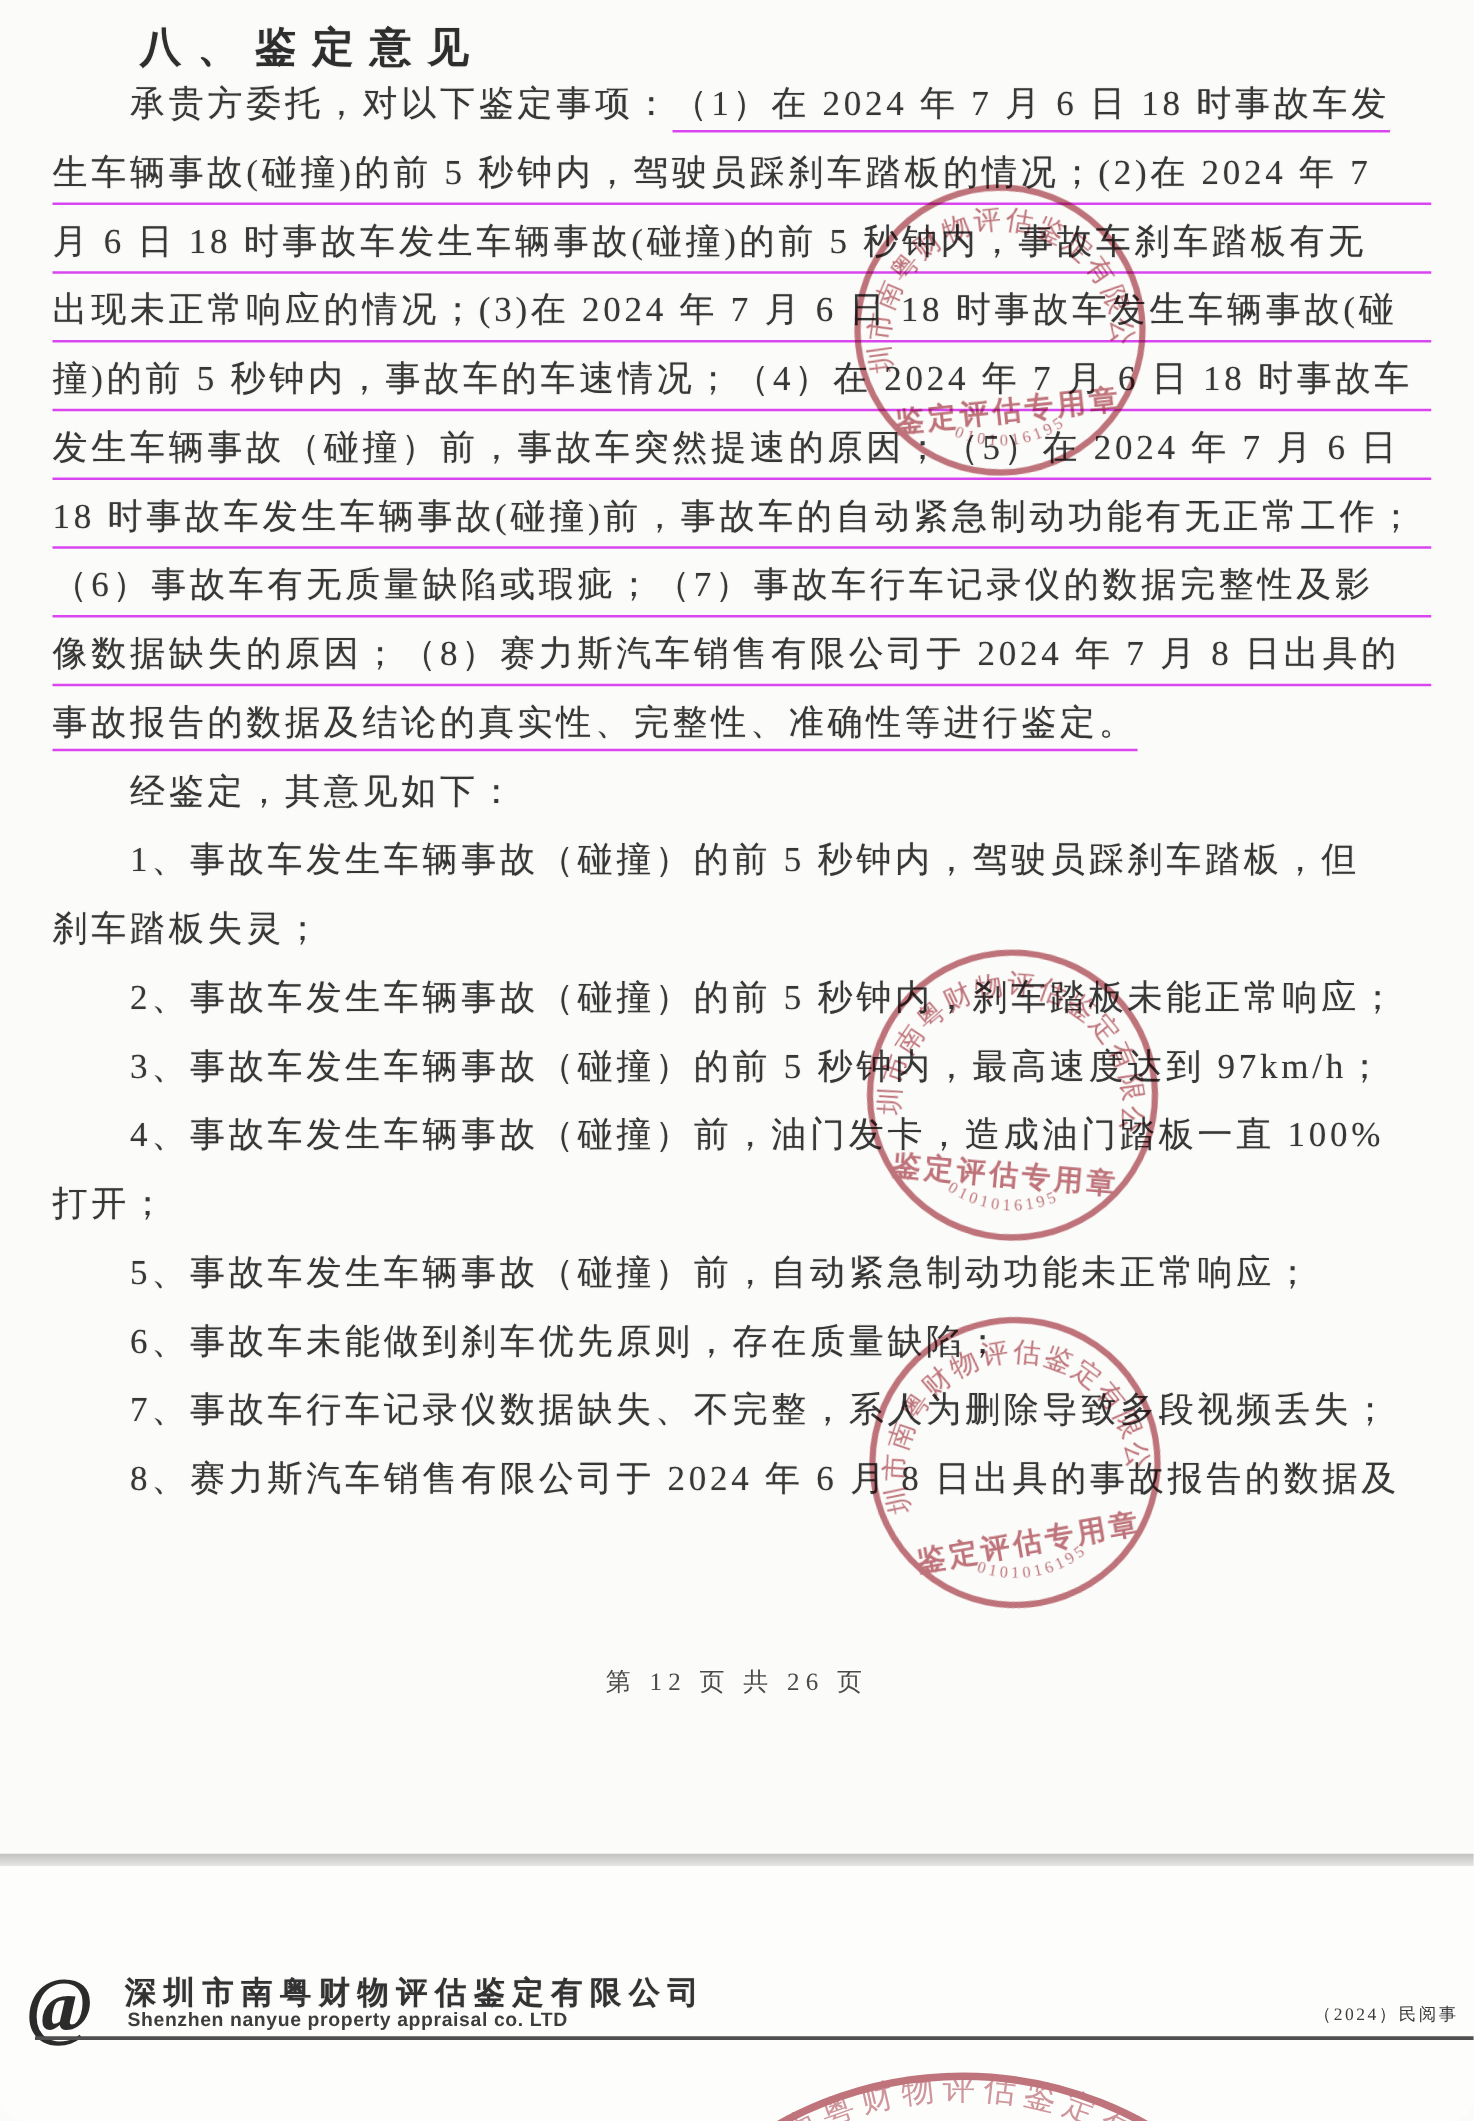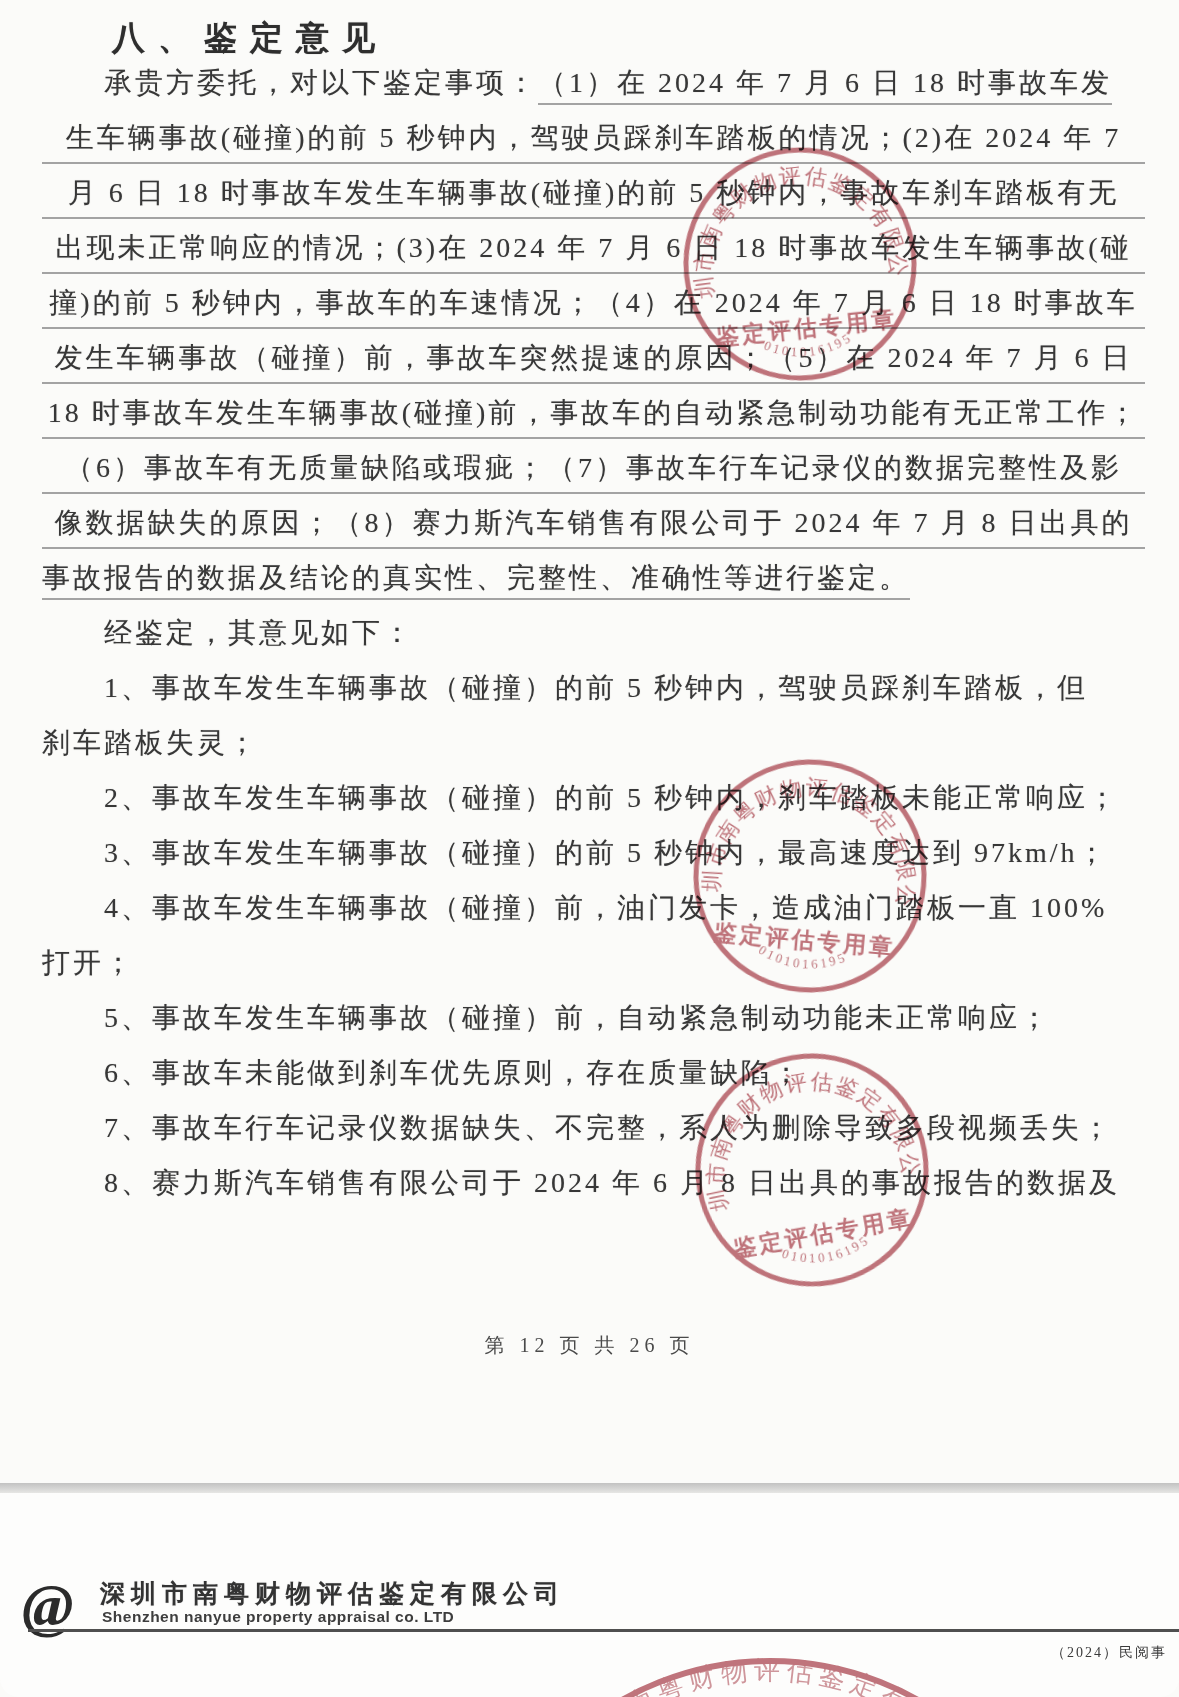--- a/index.html
+++ b/index.html
@@ -15,22 +15,22 @@
     font-size:33px;font-weight:bold;letter-spacing:13px;color:#2e2e2e;
     text-shadow:0 0 1px rgba(40,40,40,.4);
   }
   .body-text{
     position:absolute;left:42px;right:34px;top:64px;
     font-size:28px;letter-spacing:3px;color:#373737;
     text-shadow:0 0 1px rgba(60,60,60,.35);
   }
   .line{height:55px;white-space:nowrap;}
   .ind{padding-left:62px;}
-  .u{border-bottom:2px solid #a3a3a3;padding-bottom:5px;}
-  .full{display:inline-block;min-width:100%;box-sizing:border-box;text-align:center;}
+  .u{border-bottom:2px solid #d946ef;padding-bottom:5px;}
+  .full{display:inline-block;min-width:100%;box-sizing:border-box;}
   .page-num{
     position:absolute;left:0;right:0;top:1332px;text-align:center;
     font-size:20px;letter-spacing:5px;color:#4a4a4a;
   }
   
   .page-sep{
     position:absolute;left:0;right:0;top:1483px;height:10px;
     background:linear-gradient(#c2c2c2,#e6e6e4);
   }
   .page2-bg{position:absolute;left:0;right:0;top:1493px;bottom:0;background:#fdfdfc;}
@@ -45,21 +45,21 @@
     font-size:25px;letter-spacing:6px;color:#333;font-weight:bold;
     text-shadow:0 0 1px rgba(60,60,60,.35);
   }
   .company-en{
     position:absolute;left:102px;top:1608px;
     font-size:15.5px;letter-spacing:.5px;color:#3d3d3d;
     font-family:"Liberation Sans","DejaVu Sans",sans-serif;font-weight:bold;
   }
   .doc-no{
     position:absolute;right:12px;top:1603px;
-    font-size:14px;letter-spacing:2px;color:#3a3a3a;margin-top:41px;
+    font-size:14px;letter-spacing:2px;color:#3a3a3a;
   }
   .head-rule{
     position:absolute;left:28px;right:0px;top:1629px;height:0;
     border-top:3px solid #4f4f4f;
   }
   .continuation{
     position:absolute;left:44px;top:1644px;white-space:nowrap;
     font-size:29px;letter-spacing:8px;color:#2f2f2f;font-weight:bold;
     text-shadow:0 0 1px rgba(40,40,40,.4);
   }

